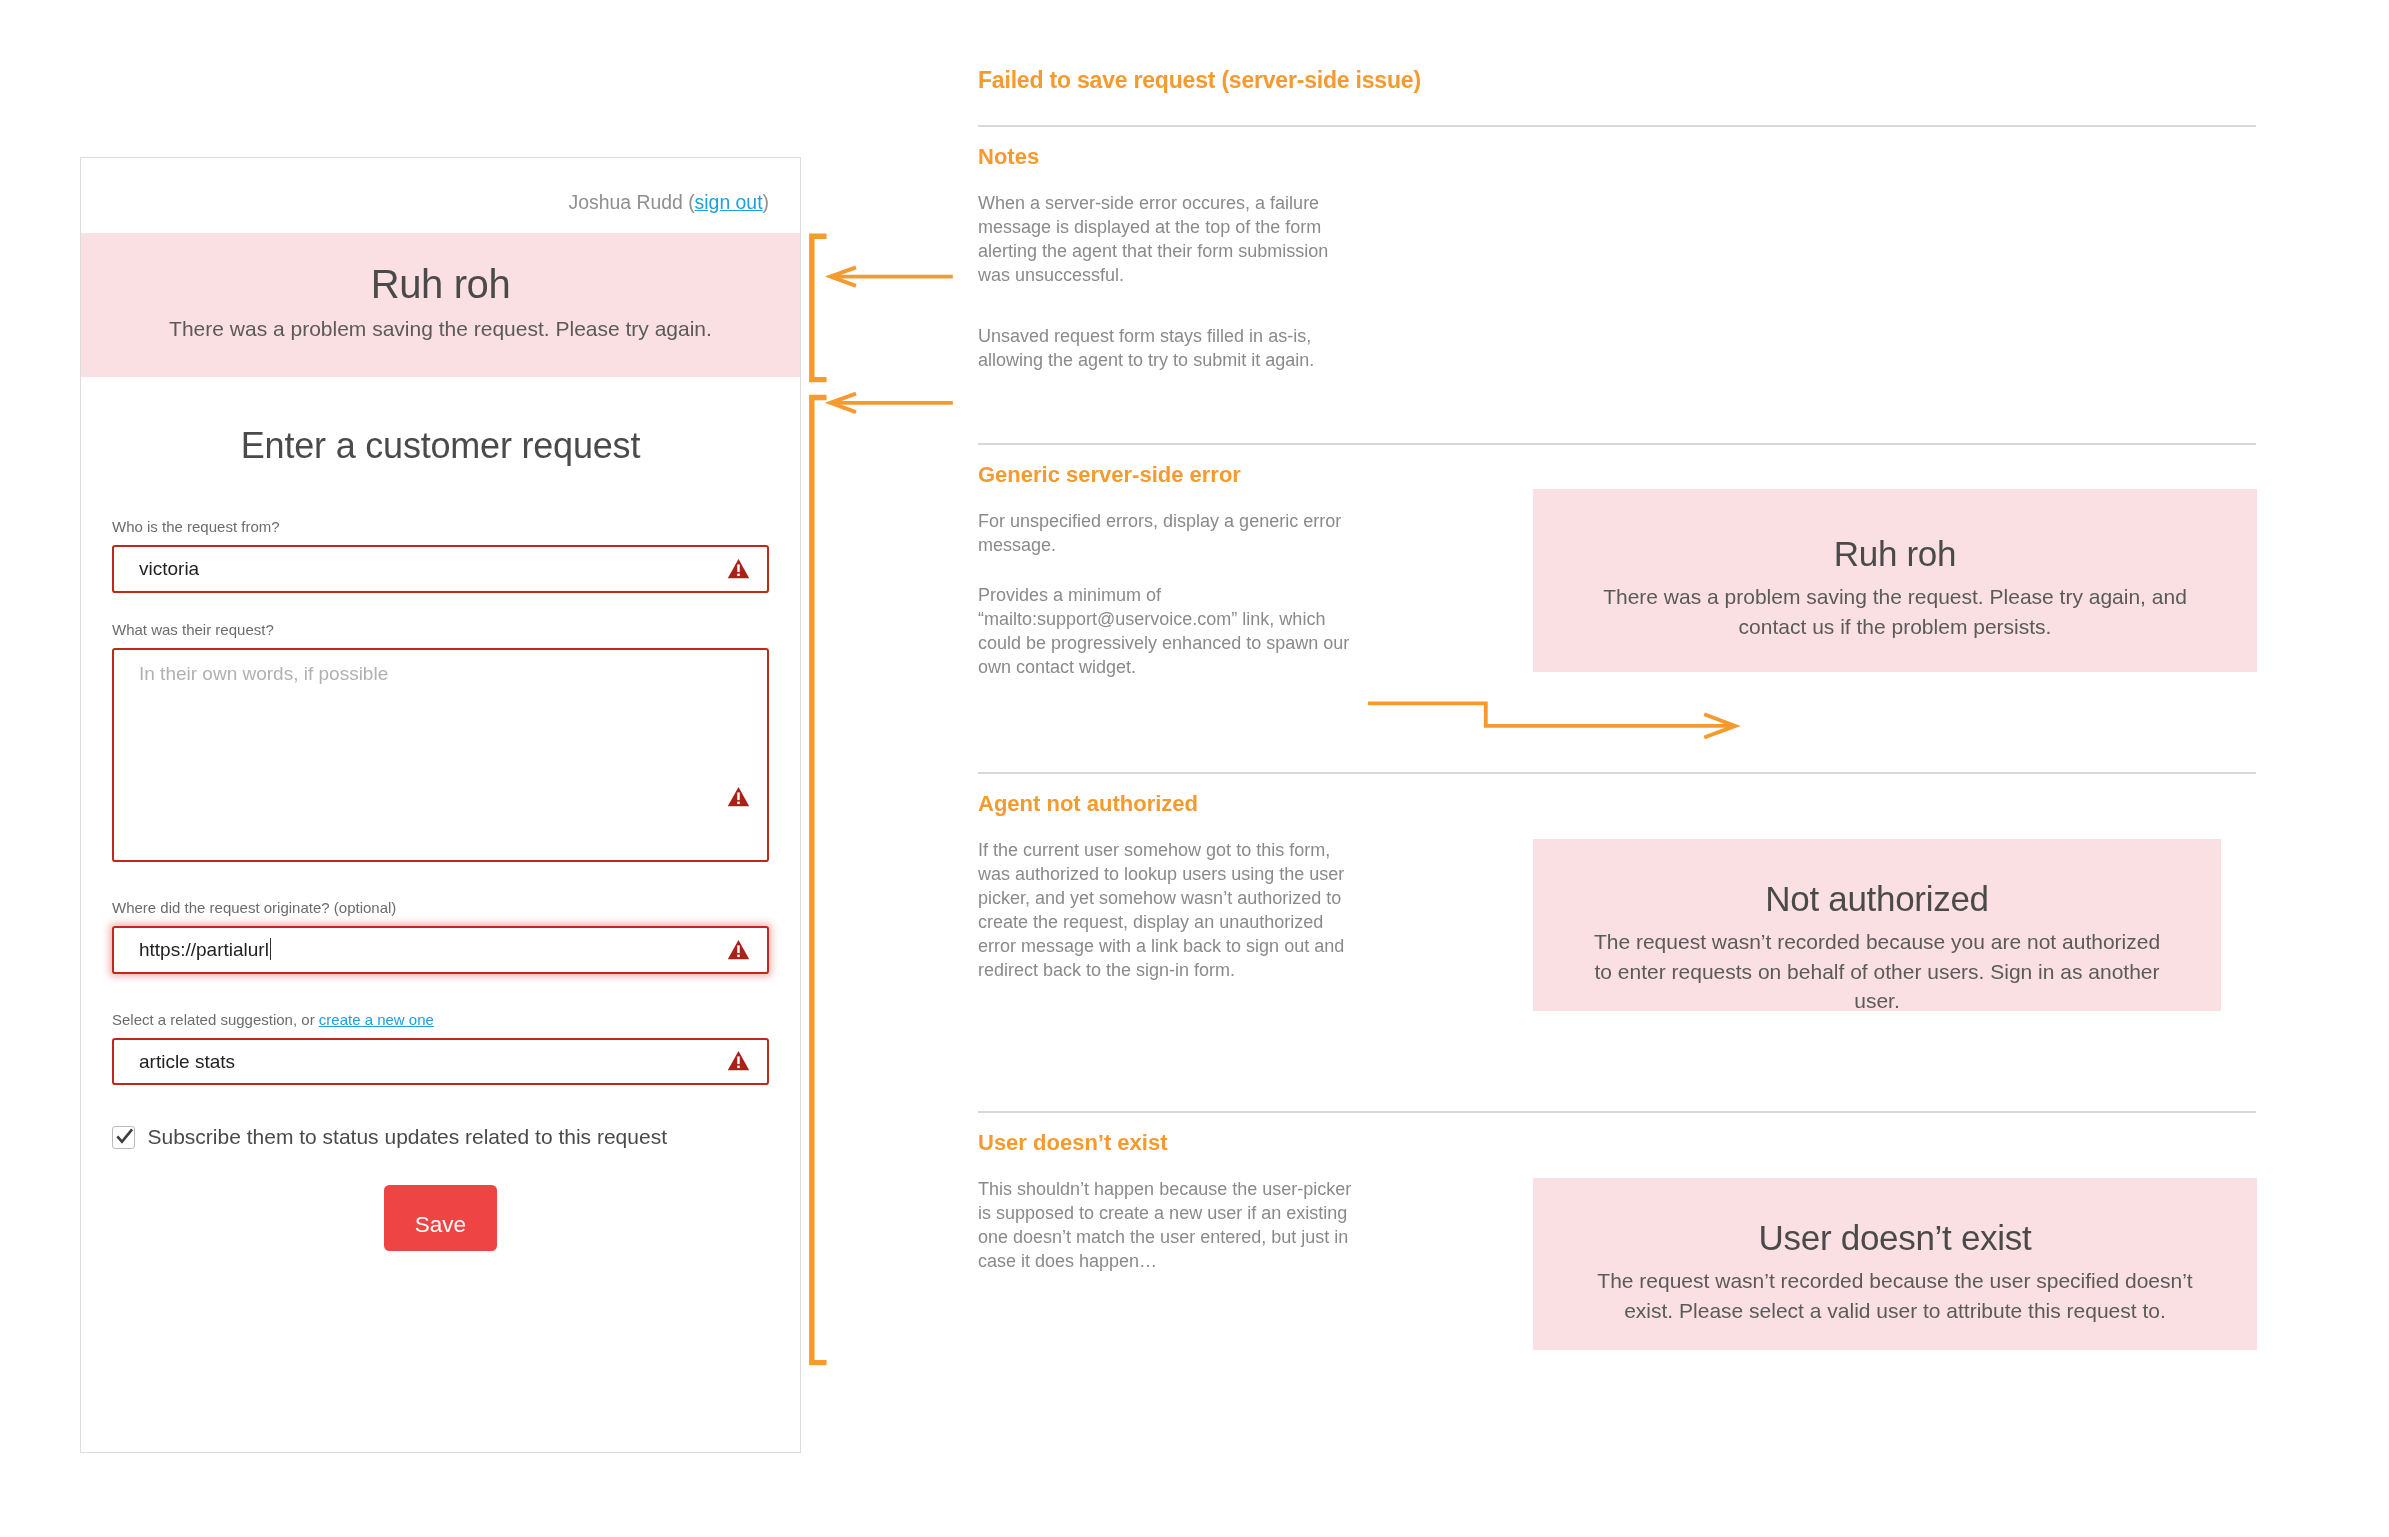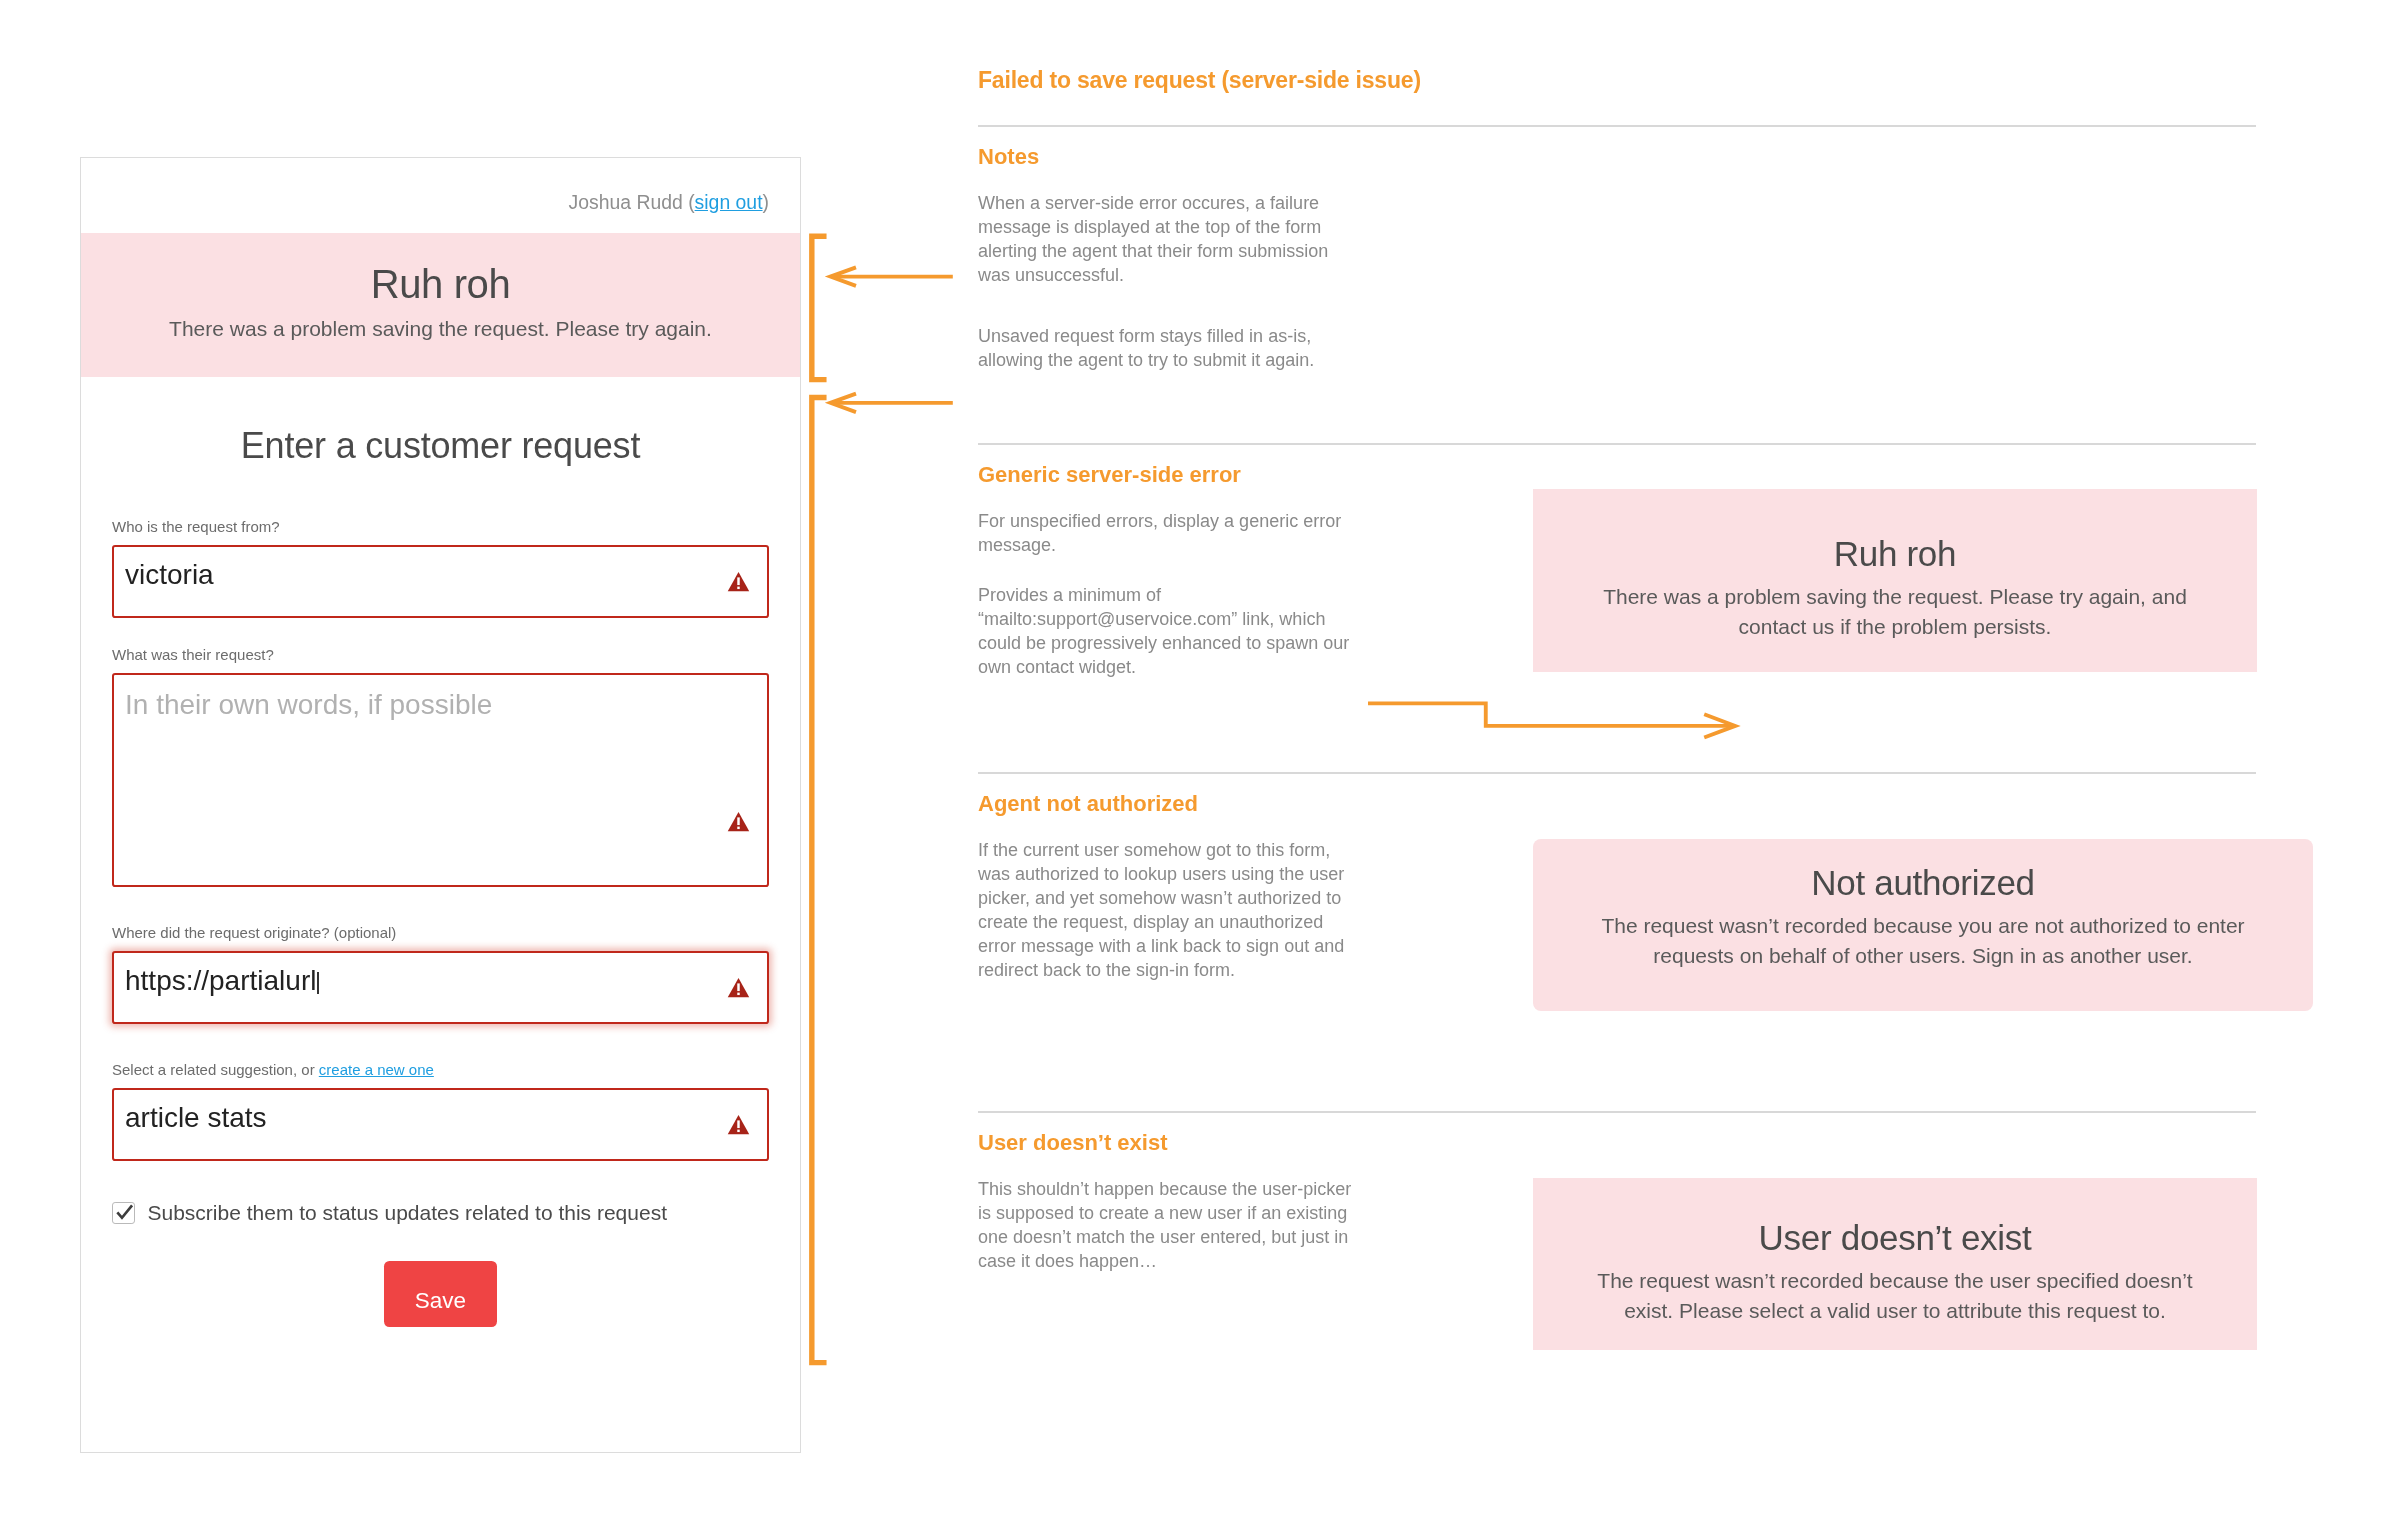--- a/index.html
+++ b/index.html
@@ -92,25 +92,26 @@
     position: relative;
     border: 2.3px solid #c0281b;
     border-radius: 3.1px;
     background: #fff;
     box-sizing: border-box;
   }
   .input-wrap.glow {
     box-shadow: 0 0 7.7px 2.3px rgba(210,60,40,0.35);
   }
   .input-text {
-    font-size: 28px;
+    font-size: 19px;
     color: #222;
-    padding: 10px 70px 24px 11px;
+    padding: 10px 70px 10px 11px;
     min-height: 22px;
     line-height: 1.25;
+    margin-left: 14px;
   }
   .input-text.placeholder { color: #b1b1b1; }
   .caret {
     display: inline-block;
     width: 1.5px;
     height: 22px;
     background: #333;
     vertical-align: -3.9px;
     margin-left: 0.8px;
   }
@@ -364,21 +365,21 @@
       <div class="ps-body" style="padding:0 68px;">There was a problem saving the request. Please try again, and contact us if the problem persists.</div>
     </div>
   </div>
 
   <div class="spec-section" style="min-height:339px;">
     <div class="spec-divider"></div>
     <div class="spec-heading">Agent not authorized</div>
     <div class="spec-body">
       <p>If the current user somehow got to this form, was authorized to lookup users using the user picker, and yet somehow wasn’t authorized to create the request, display an unauthorized error message with a link back to sign out and redirect back to the sign-in form.</p>
     </div>
-    <div class="pink-sample" style="left:555px; top:67px; width:780px; height:172px; padding-top:24px;border-radius:8px;">
+    <div class="pink-sample" style="left:555px; top:67px; width:688px; height:172px; padding-top:40px;">
       <div class="ps-title">Not authorized</div>
       <div class="ps-body" style="padding:0 56px;">The request wasn’t recorded because you are not authorized to enter requests on behalf of other users. Sign in as another user.</div>
     </div>
   </div>
 
   <div class="spec-section" style="min-height:248px;">
     <div class="spec-divider"></div>
     <div class="spec-heading">User doesn’t exist</div>
     <div class="spec-body">
       <p>This shouldn’t happen because the user-picker is supposed to create a new user if an existing one doesn’t match the user entered, but just in case it does happen…</p>

